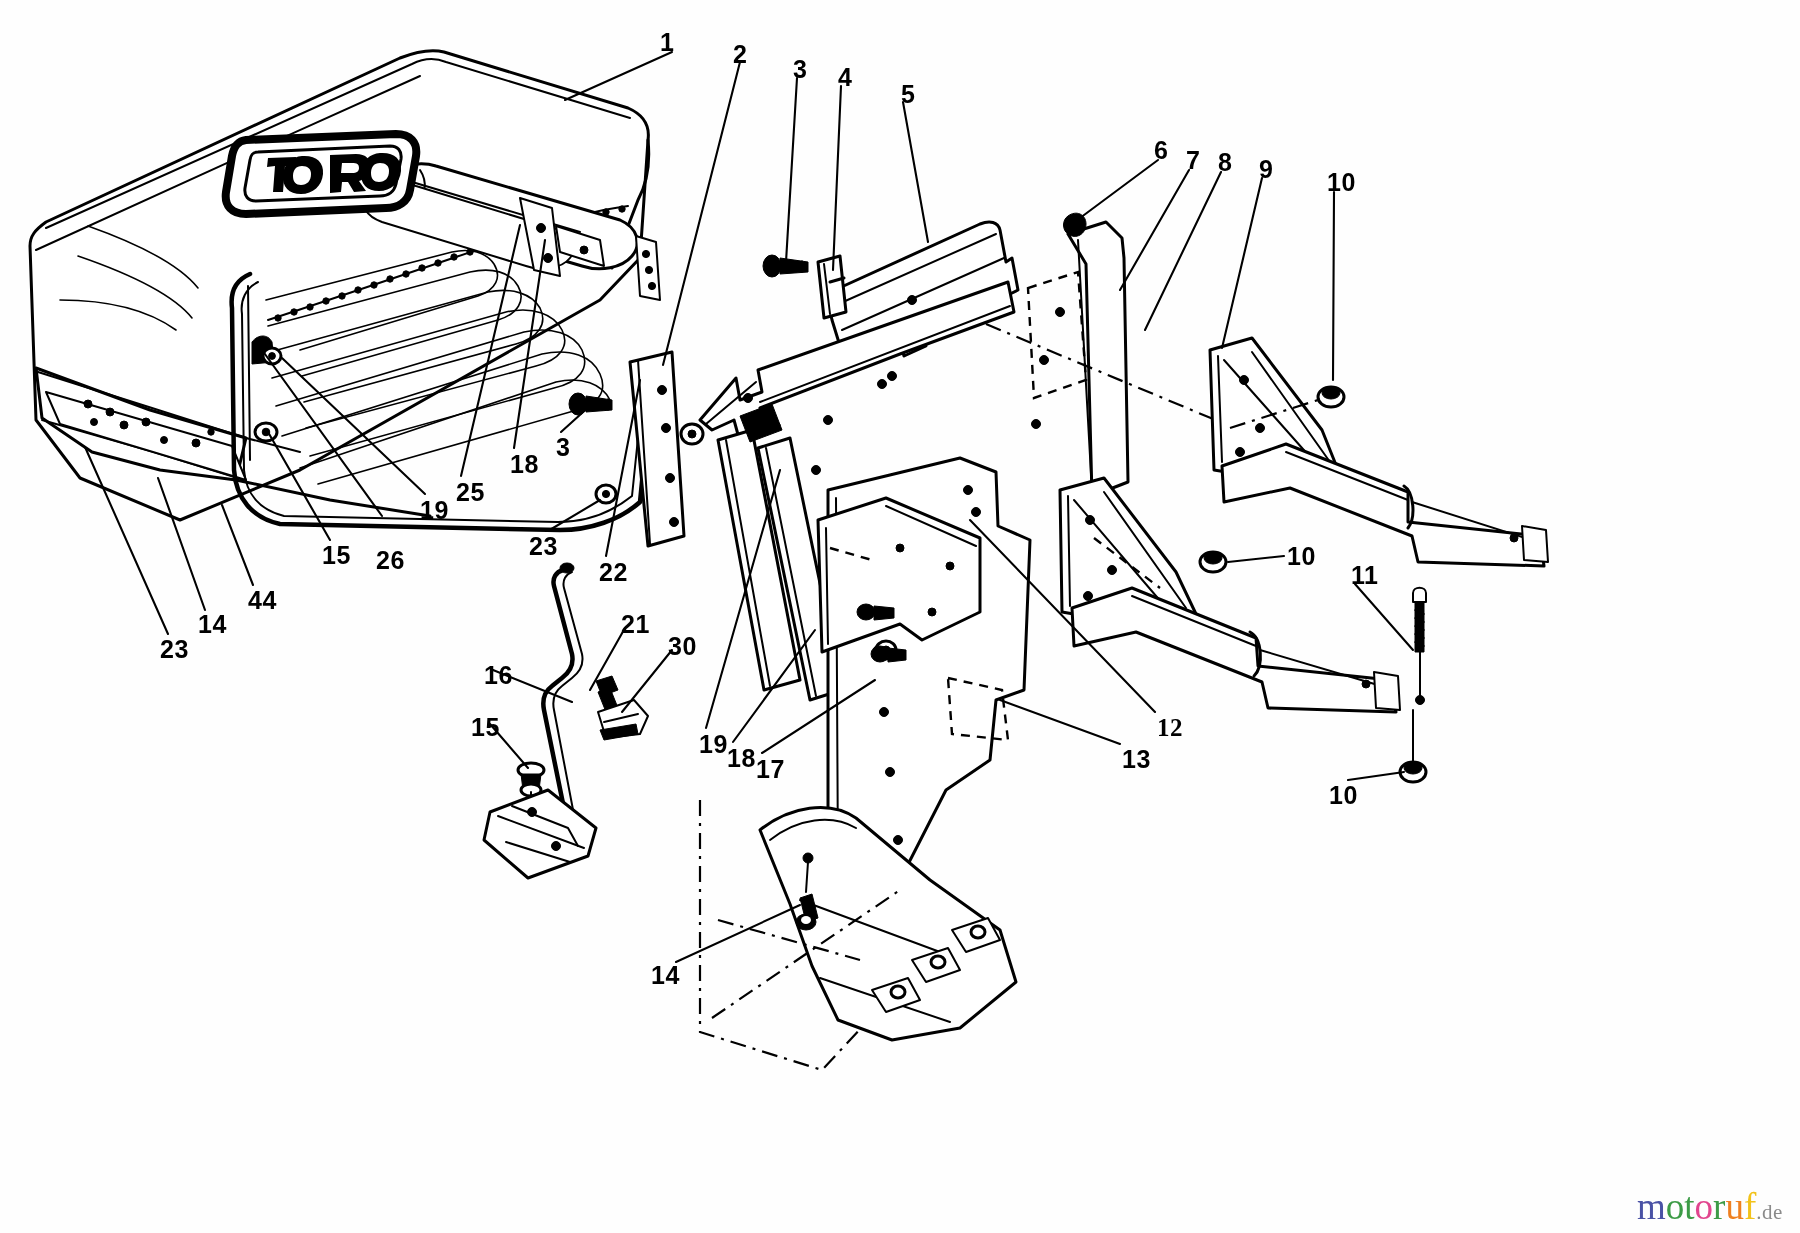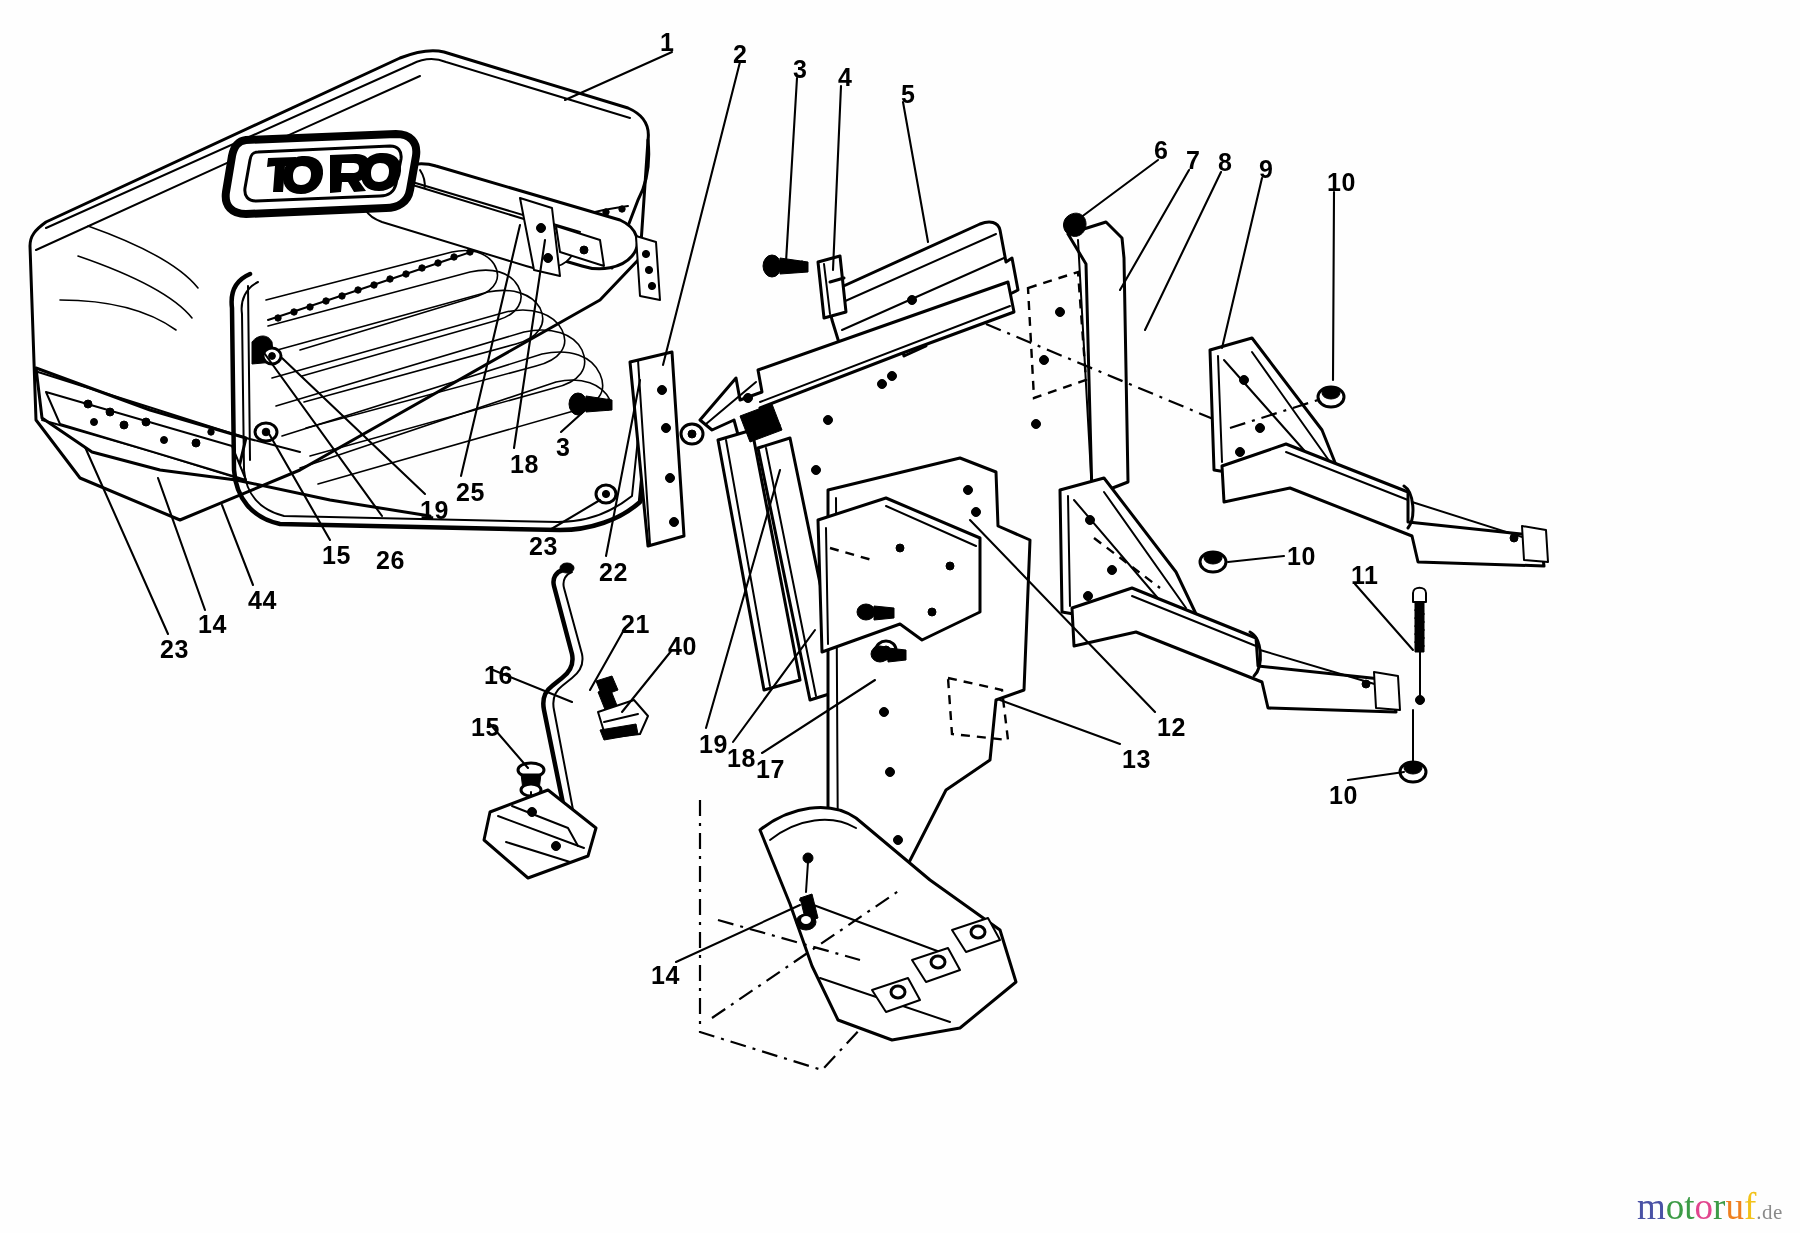--- a/index.html
+++ b/index.html
@@ -536,36 +536,36 @@
       <div class="callout" style="left: 793px; top: 57px;">3</div>
       <div class="callout" style="left: 838px; top: 65px;">4</div>
       <div class="callout" style="left: 901px; top: 82px;">5</div>
       <div class="callout" style="left: 1154px; top: 138px;">6</div>
       <div class="callout" style="left: 1186px; top: 148px;">7</div>
       <div class="callout" style="left: 1218px; top: 150px;">8</div>
       <div class="callout" style="left: 1259px; top: 157px;">9</div>
       <div class="callout" style="left: 1327px; top: 170px;">10</div>
       <div class="callout" style="left: 1287px; top: 544px;">10</div>
       <div class="callout" style="left: 1351px; top: 563px;">11</div>
-      <div class="callout" style="left: 1157px; top: 715px;">12</div>
+      <div class="callout" style="left: 1157px; top: 715px; font-family: Liberation Serif, serif;">12</div>
       <div class="callout" style="left: 1122px; top: 747px;">13</div>
       <div class="callout" style="left: 1329px; top: 783px;">10</div>
       <div class="callout" style="left: 198px; top: 612px;">14</div>
       <div class="callout" style="left: 160px; top: 637px;">23</div>
       <div class="callout" style="left: 248px; top: 588px;">44</div>
       <div class="callout" style="left: 322px; top: 543px;">15</div>
       <div class="callout" style="left: 376px; top: 548px;">26</div>
       <div class="callout" style="left: 420px; top: 498px;">19</div>
       <div class="callout" style="left: 456px; top: 480px; text-align: center;">25</div>
       <div class="callout" style="left: 510px; top: 452px;">18</div>
       <div class="callout" style="left: 556px; top: 435px;">3</div>
       <div class="callout" style="left: 529px; top: 534px;">23</div>
       <div class="callout" style="left: 599px; top: 560px;">22</div>
       <div class="callout" style="left: 621px; top: 612px;">21</div>
-      <div class="callout" style="left: 668px; top: 634px;">40</div>
+      <div class="callout" style="left: 668px; top: 634px;">30</div>
       <div class="callout" style="left: 484px; top: 663px;">16</div>
       <div class="callout" style="left: 471px; top: 715px;">15</div>
       <div class="callout" style="left: 699px; top: 732px;">19</div>
       <div class="callout" style="left: 727px; top: 746px;">18</div>
       <div class="callout" style="left: 756px; top: 757px;">17</div>
       <div class="callout" style="left: 651px; top: 963px;">14</div>
     </div>
 
   <div class="wm" id="watermark" style="left: 1637px; top: 1185px;"><span style="color: rgb(74, 82, 165);">m</span><span style="color: rgb(60, 155, 70);">o</span><span style="color: rgb(60, 155, 70);">t</span><span style="color: rgb(225, 69, 142);">o</span><span style="color: rgb(60, 155, 70);">r</span><span style="color: rgb(239, 128, 32);">u</span><span style="color: rgb(242, 194, 26);">f</span><span class="de" style="color: rgb(138, 138, 138);">.de</span></div>
 

